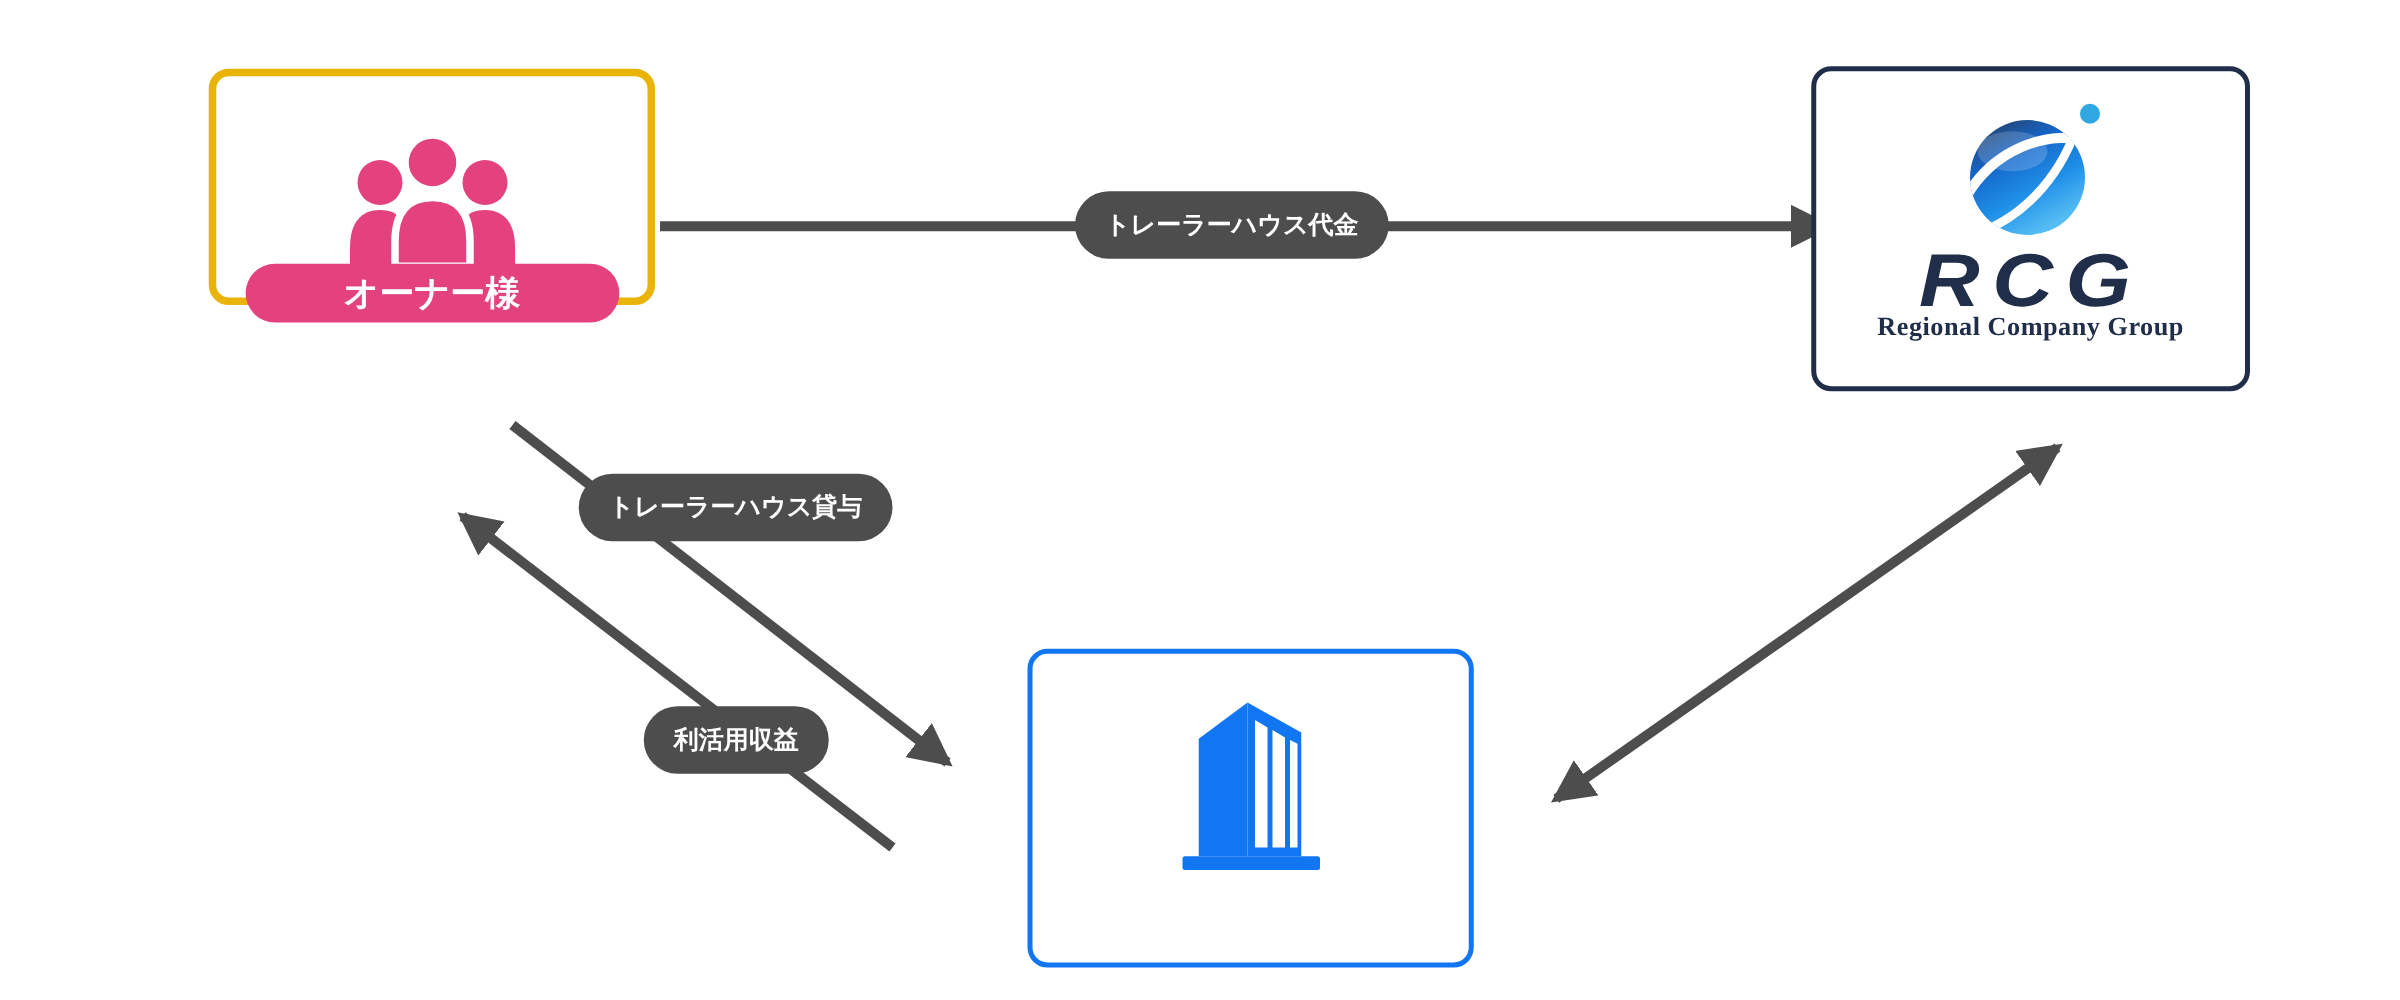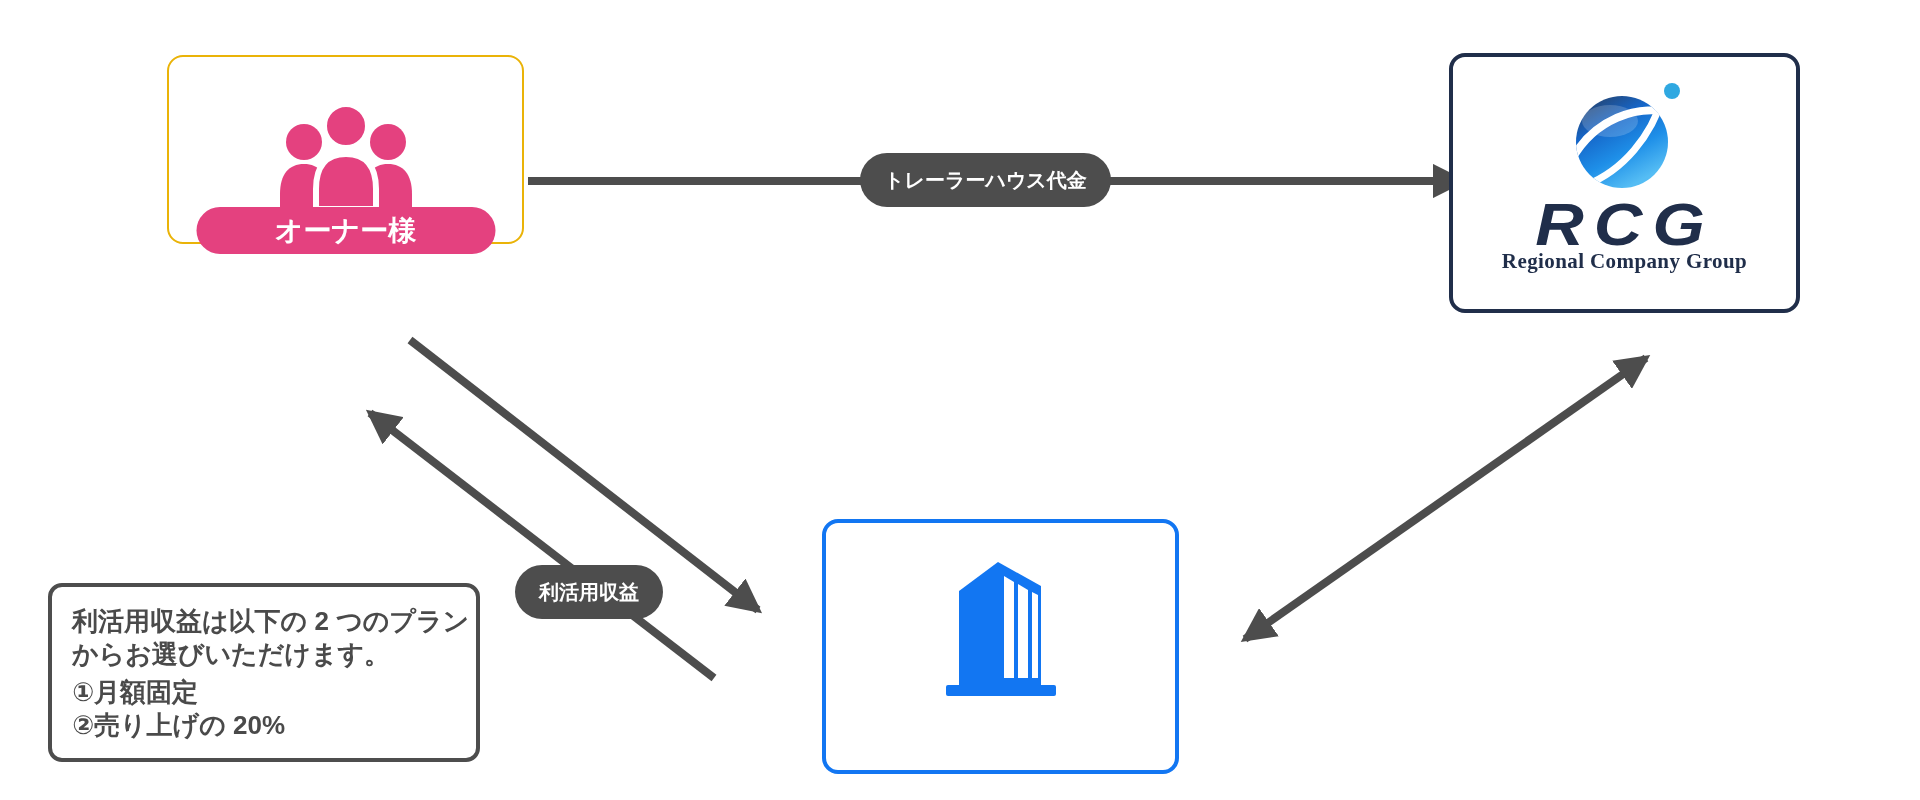--- a/index.html
+++ b/index.html
@@ -2,21 +2,21 @@
 <html><head>
 <meta charset="utf-8">
 <style>
   html,body{margin:0;padding:0;background:#ffffff;}
   body{font-family:"Liberation Sans","DejaVu Sans",sans-serif;}
   .canvas{position:relative;width:1920px;height:800px;background:#ffffff;overflow:hidden;}
   .arrow-layer{position:absolute;left:0;top:0;width:1920px;height:800px;pointer-events:none;}
 
   
   .entity{position:absolute;background:#ffffff;border-radius:16px;box-sizing:border-box;}
-  #owner-box{left:167px;top:55px;width:357px;height:189px;border:2px solid #eab308;}
+  #owner-box{left:167px;top:55px;width:357px;height:189px;border:6px solid #eab308;}
   #rcg-box{left:1449px;top:53px;width:351px;height:260px;border:4px solid #202E4A;}
   #operator-box{left:822px;top:519px;width:357px;height:255px;border:4px solid #1276F2;}
 
   .entity-pill{position:absolute;left:50%;transform:translateX(-50%);
     color:#ffffff;font-weight:bold;font-size:28px;text-align:center;
     border-radius:26px;box-sizing:border-box;white-space:nowrap;}
   #owner-pill{top:150px;width:299px;height:47px;line-height:47px;background:#E4417F;}
   #operator-pill{top:173px;width:301px;height:46px;line-height:46px;background:#1276F2;}
 
   .entity-icon{position:absolute;left:50%;transform:translateX(-50%);}
@@ -113,22 +113,17 @@
       </g>
       <g fill="#ffffff">
         <polygon points="79,31 89,37 89,133 79,133"></polygon>
         <polygon points="93,39 103,45 103,133 93,133"></polygon>
         <polygon points="107,47 113,50 113,133 107,133"></polygon>
       </g>
     </svg>
   </div>
 
   <div class="tag" id="tag-payment">トレーラーハウス代金</div>
+  <div class="tag" id="tag-lease">トレーラーハウス貸与</div>
   <div class="tag" id="tag-revenue">利活用収益</div>
 
-  <div id="note-box">
-    <div class="note-line">利活用収益は以下の 2 つのプラン</div>
-    <div class="note-line">からお選びいただけます。</div>
-    <div class="note-line note-gap">①月額固定</div>
-    <div class="note-line">②売り上げの 20%</div>
-  </div>
 
 </div>
 
 </body></html>

